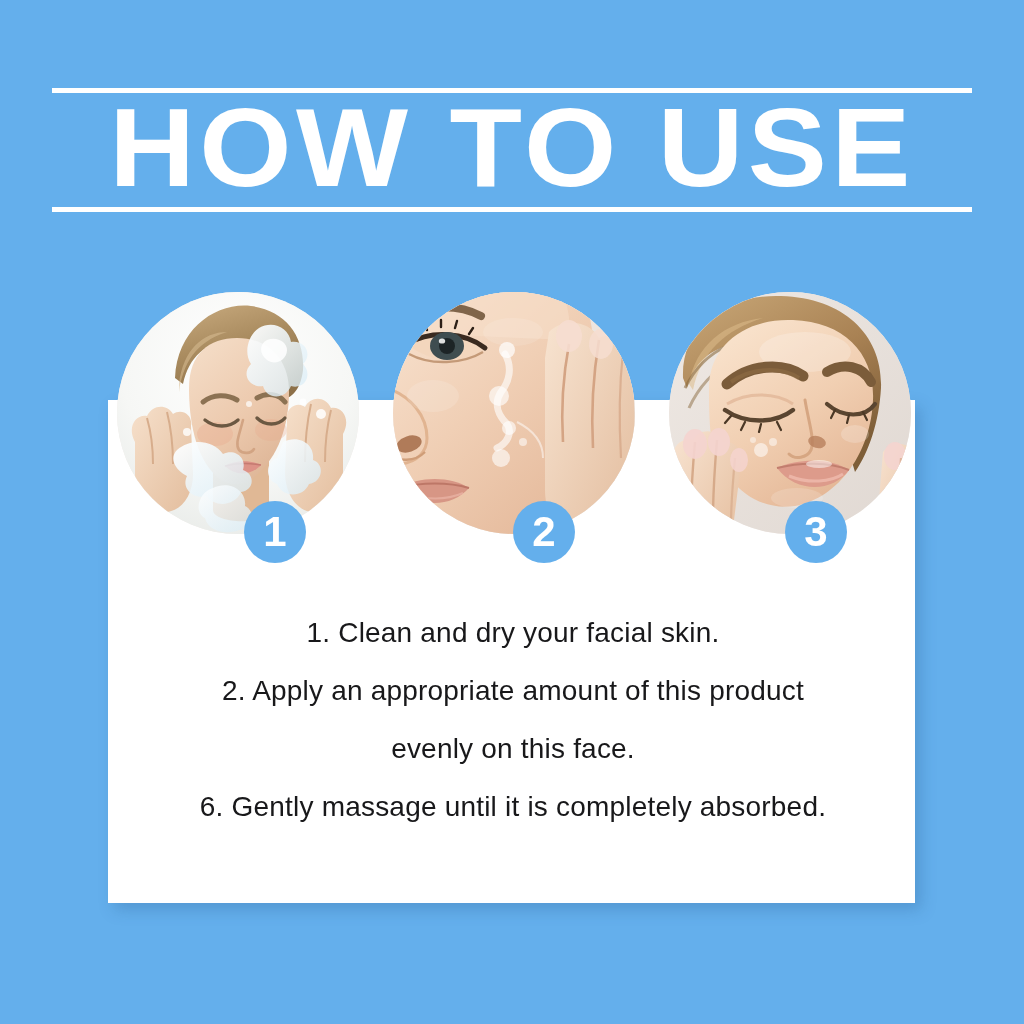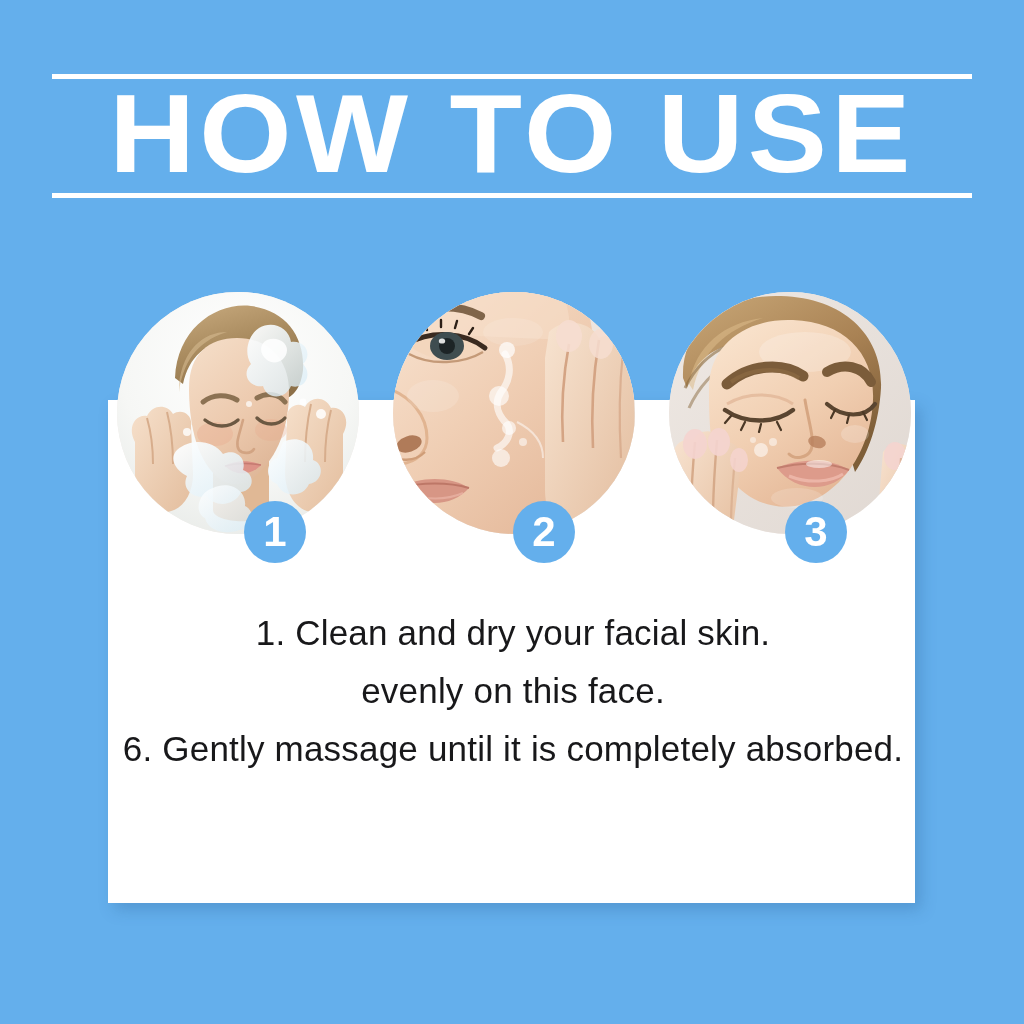--- a/index.html
+++ b/index.html
@@ -11,21 +11,21 @@
 
   body {
     background:#64afec;
     font-family:"Liberation Sans Narrow","Liberation Sans",sans-serif;
     position:relative;
   }
 
   
   #title-block {
     position:absolute;
-    left:52px; top:74px;
+    left:52px; top:88px;
     width:920px; height:124px;
   }
   .rule {
     position:absolute;
     left:0; width:920px; height:5px;
     background:#ffffff;
   }
   #rule-top    { top:0px; }
   #rule-bottom { top:119px; }
 
@@ -99,21 +99,21 @@
 
   
   #instructions {
     position:absolute;
     left:118px; top:604px;
     width:790px;
     text-align:center;
     color:#18181a;
     font-family:"Liberation Sans Narrow","Liberation Sans",sans-serif;
     font-weight:400;
-    font-size:35px;
+    font-size:28px;
     line-height:58px;
     letter-spacing:0.2px;
   }
   #instructions .line { white-space:nowrap; }
 </style>
 </head>
 <body>
 
 <div id="title-block">
   <div class="rule" id="rule-top"></div>
@@ -338,15 +338,16 @@
         <path d="M232 166 C230 190 230 214 232 232" stroke="#d6aa8a" stroke-width="2.2" fill="none" opacity="0.7"></path>
       </svg>
     </div>
     <div class="step-badge">3</div>
   </div>
 
 </div>
 
 <div id="instructions">
   <div class="line">1. Clean and dry your facial skin.</div>
+  <div class="line">2. Apply an appropriate amount of this product</div>
   <div class="line">evenly on this face.</div>
   <div class="line">6. Gently massage until it is completely absorbed.</div>
 </div>
 
 </body></html>

